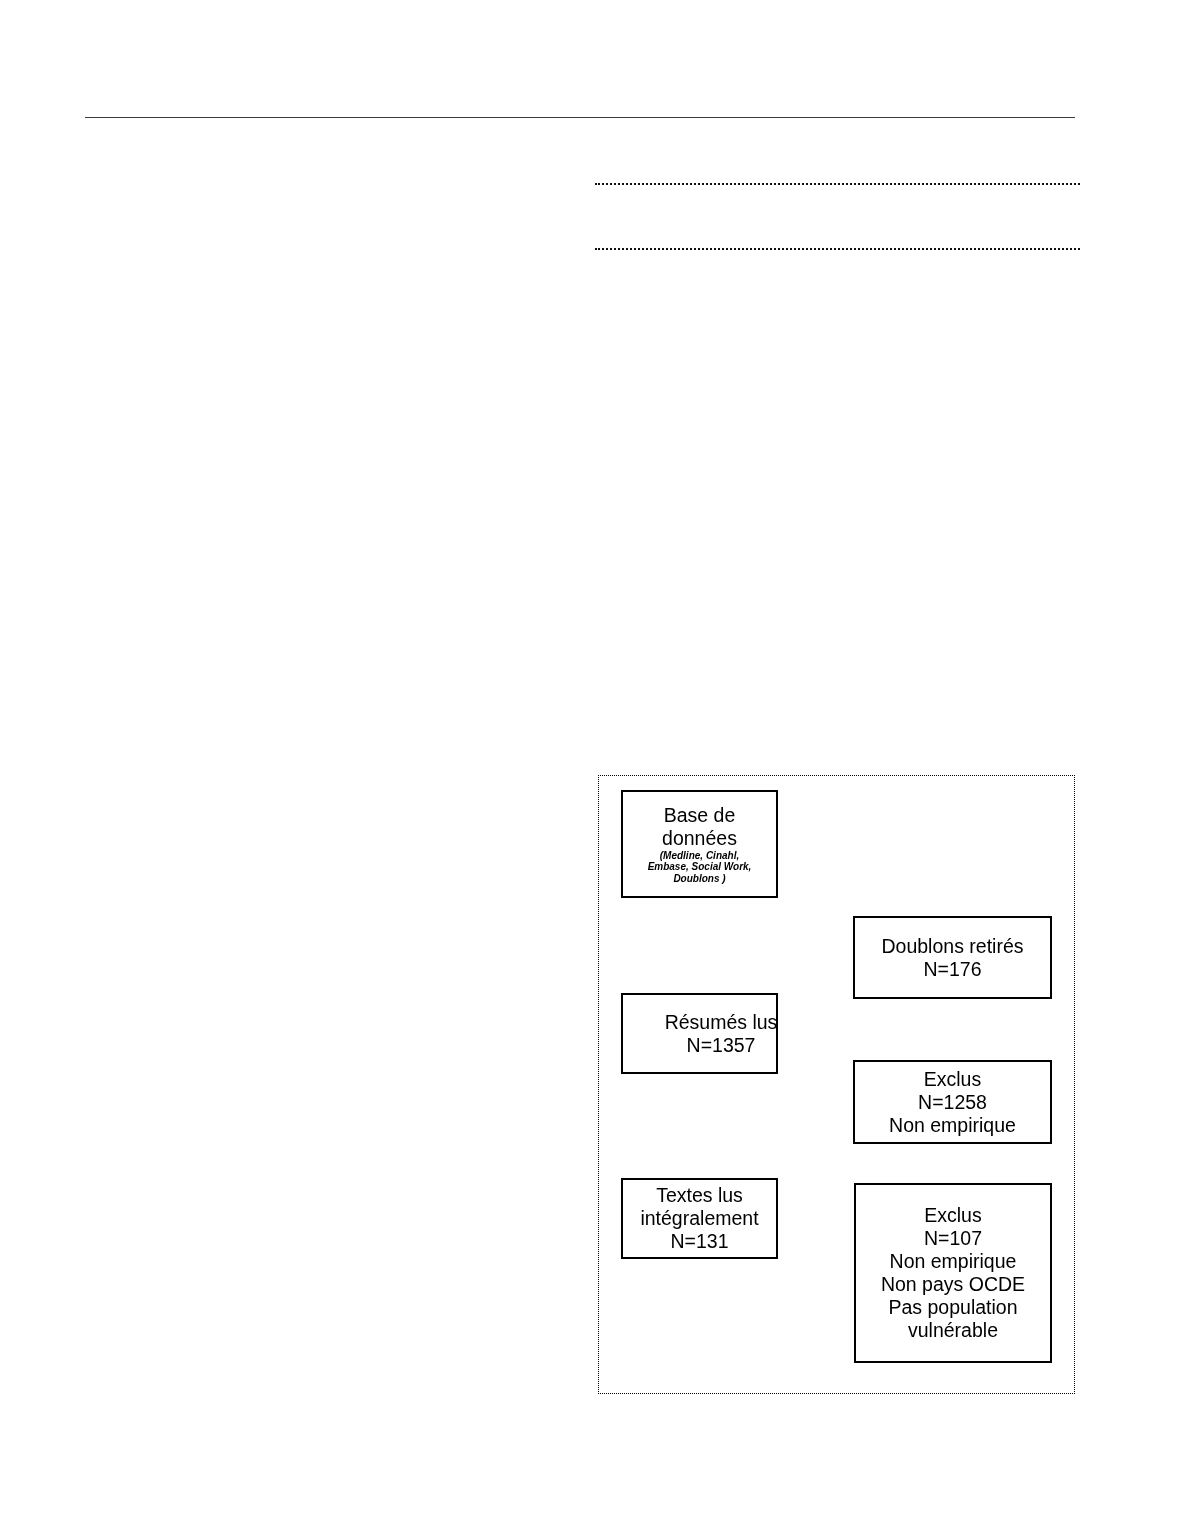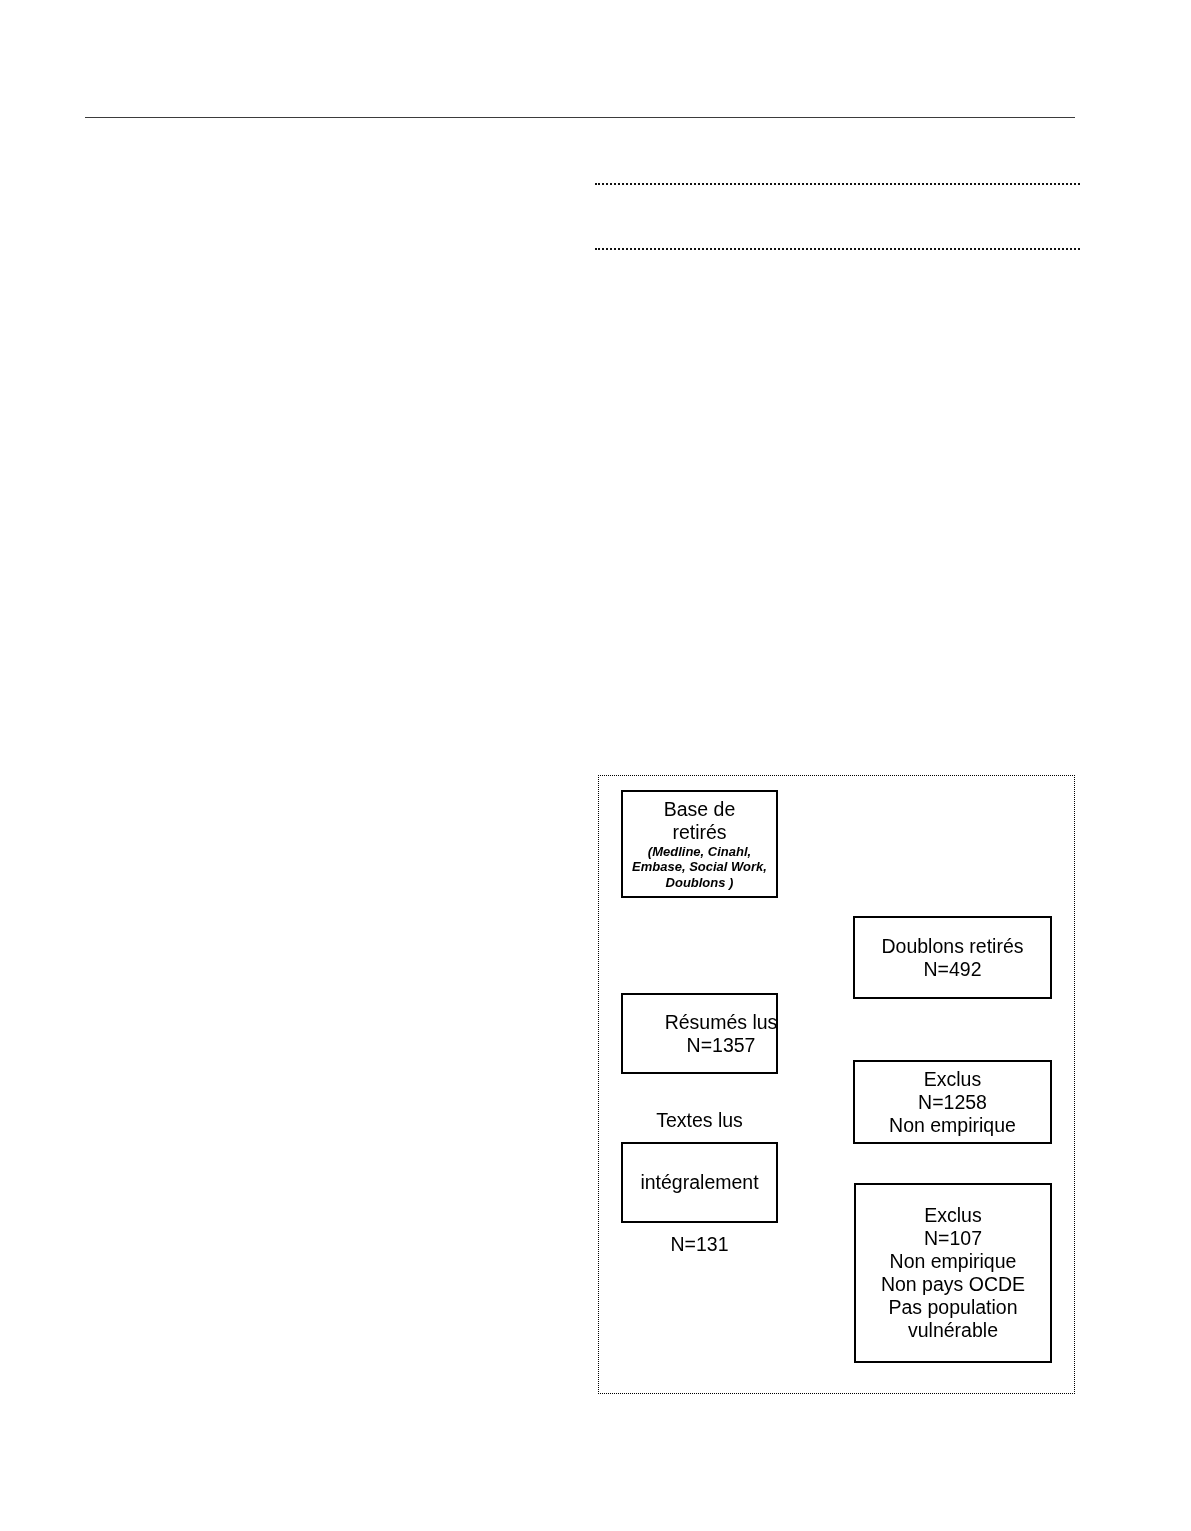--- a/index.html
+++ b/index.html
@@ -65,31 +65,31 @@
     text-align: center;
     line-height: 1.18;
     font-size: 19.5px;
     color: #000000;
     padding: 2px 4px;
     z-index: 3;
   }
   .node .ln { display: block; white-space: nowrap; }
   .node .sub {
     display: block;
-    font-size: 13px;
+    font-size: 10px;
     font-style: italic;
     font-weight: bold;
     line-height: 1.16;
     white-space: nowrap;
   }
 
   
   #node-database        { left: 621px; top: 790px;  width: 157px; height: 108px; }
   #node-abstracts       { left: 621px; top: 993px;  width: 157px; height: 81px; padding-left: 47px;  }
-  #node-fulltext        { left: 621px; top: 1142px; width: 157px; height: 81px; gap: 39px;  }
+  #node-fulltext        { left: 621px; top: 1178px; width: 157px; height: 81px;  }
   #node-final           { left: 621px; top: 1301px; width: 157px; height: 85px;  }
 
   
   #node-duplicates      { left: 853px; top: 896px;  width: 199px; height: 83px; margin-top: 20px;  }
   #node-excluded-abs    { left: 853px; top: 1060px; width: 199px; height: 84px;  }
   #node-excluded-full   { left: 854px; top: 1183px; width: 198px; height: 180px; }
 </style>
 </head>
 <body>
 
@@ -115,29 +115,29 @@
 
     
     
     
     
     
   </div>
 
   <div class="node" id="node-database">
     <span class="ln">Base de</span>
-    <span class="ln">retirés</span>
+    <span class="ln">données</span>
     <span class="sub">(Medline, Cinahl,</span>
     <span class="sub">Embase, Social Work,</span>
     <span class="sub">Doublons )</span>
   </div>
 
   <div class="node" id="node-duplicates">
     <span class="ln">Doublons retirés</span>
-    <span class="ln">N=492</span>
+    <span class="ln">N=176</span>
   </div>
 
   <div class="node" id="node-abstracts">
     <span class="ln">Résumés lus</span>
     <span class="ln">N=1357</span>
   </div>
 
   <div class="node" id="node-excluded-abs">
     <span class="ln">Exclus</span>
     <span class="ln">N=1258</span>

